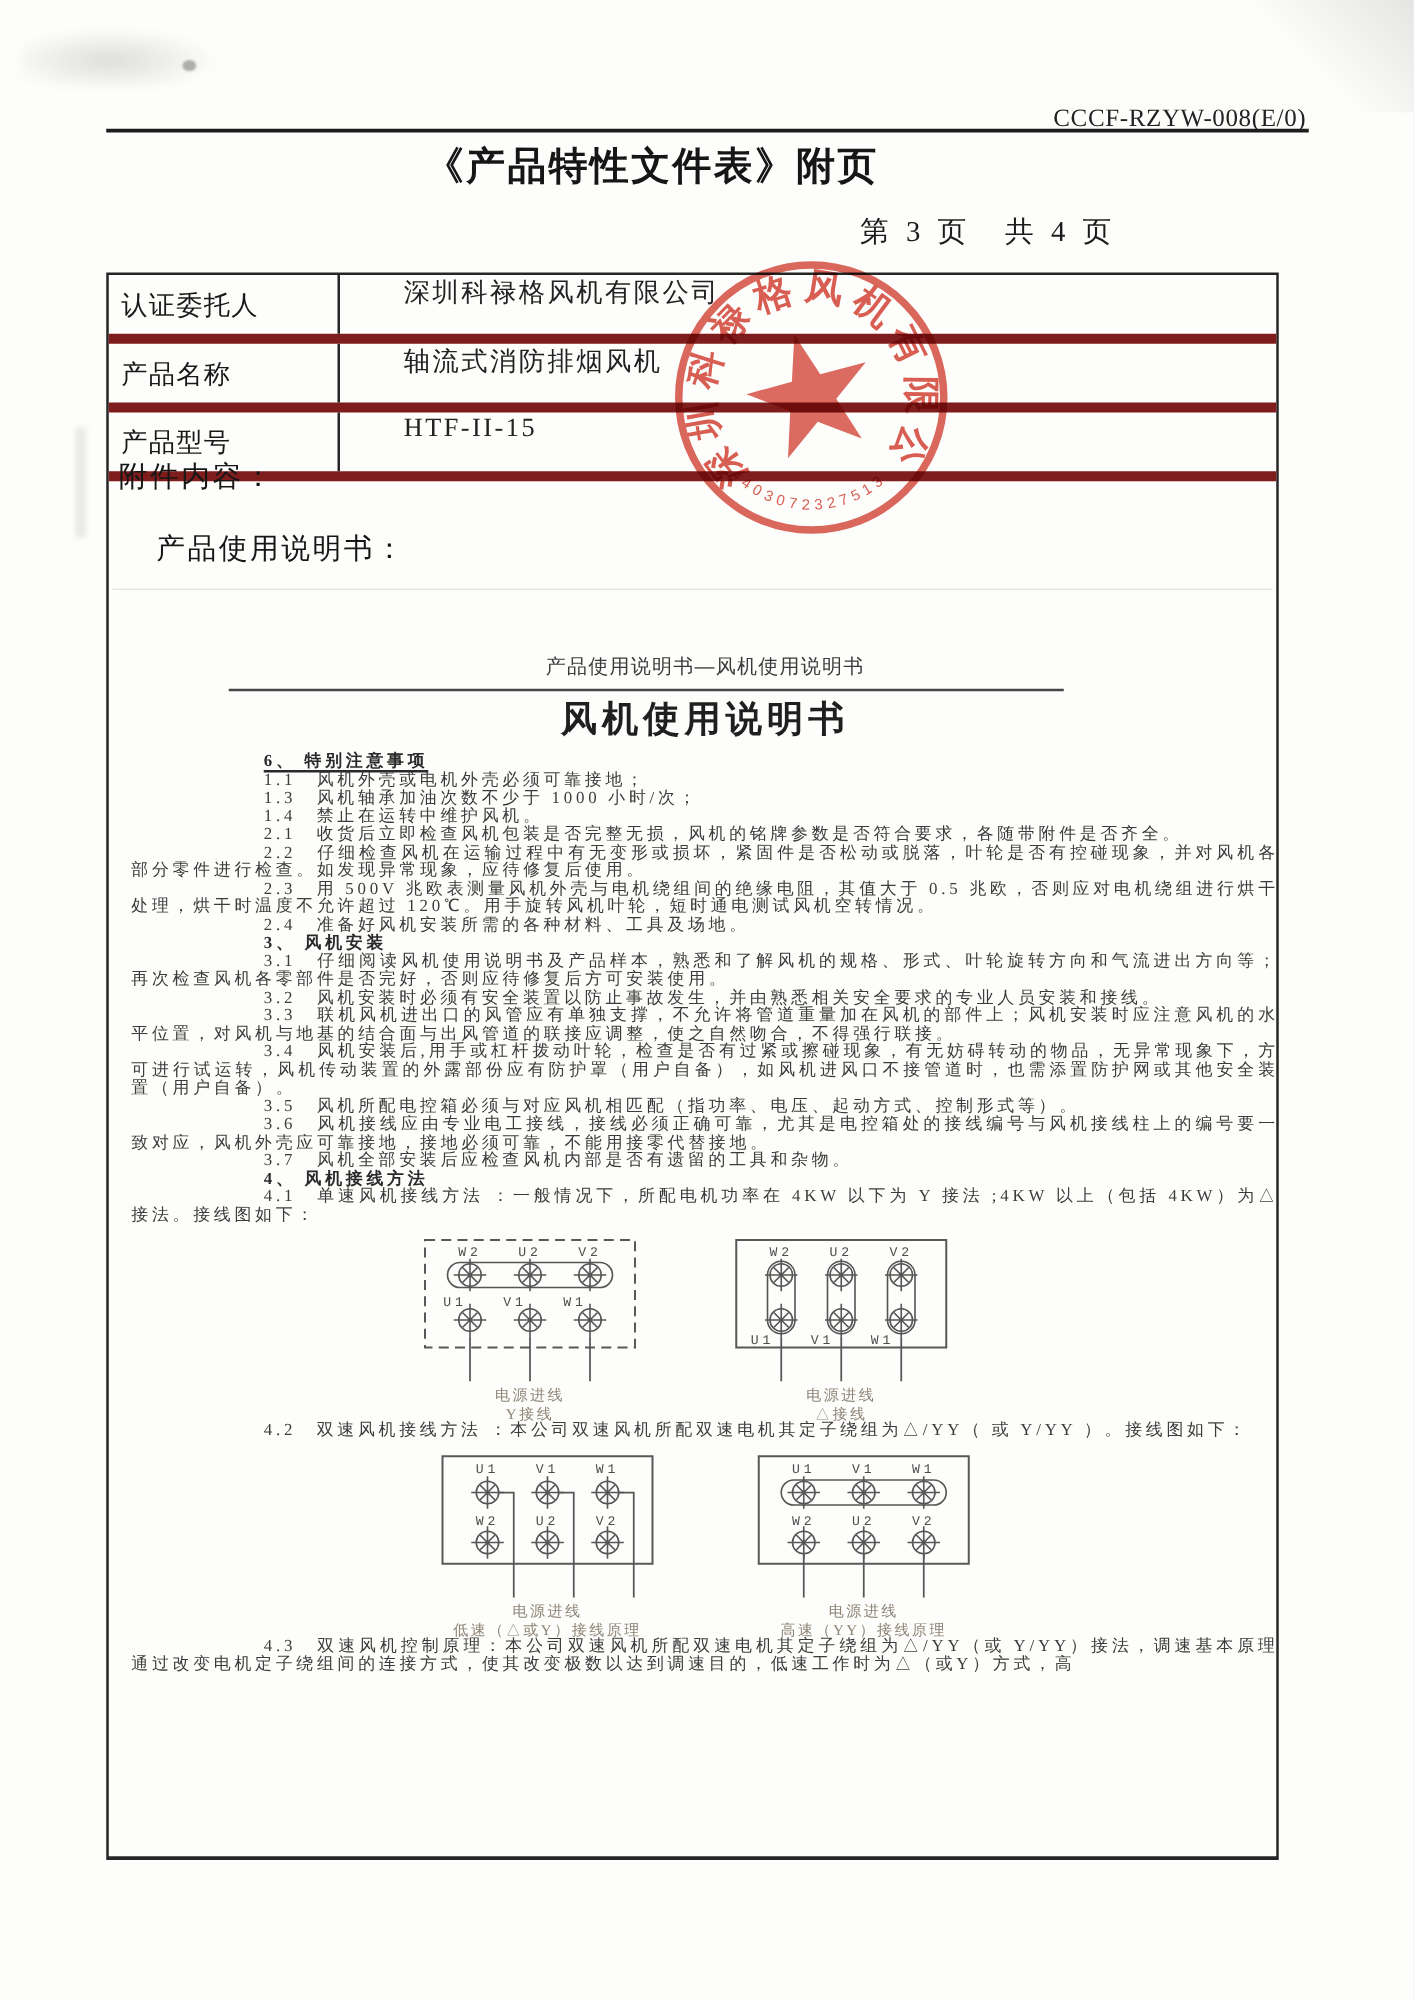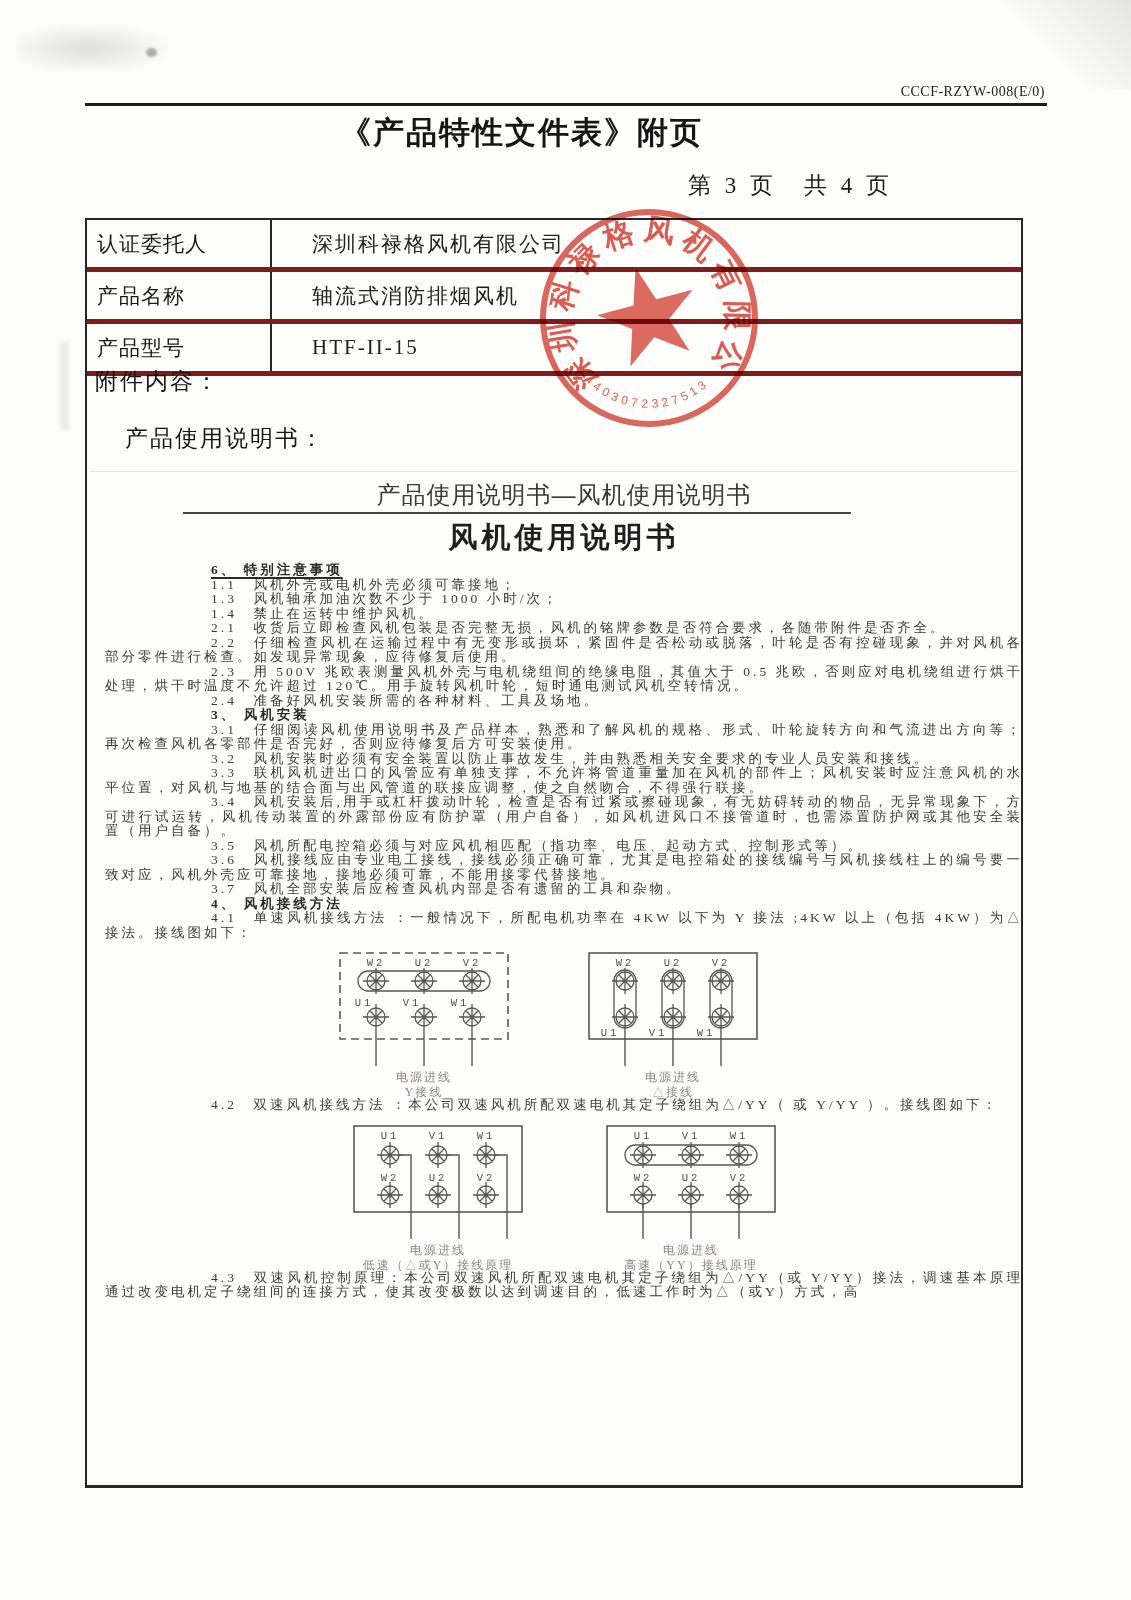--- a/index.html
+++ b/index.html
@@ -8,41 +8,41 @@
   
   .smudge-tl{position:absolute;left:16px;top:22px;width:160px;height:48px;
     background:radial-gradient(ellipse at 45% 55%, rgba(60,60,60,.16), rgba(60,60,60,0) 70%);filter:blur(3px);}
   .speck{position:absolute;left:146px;top:48px;width:11px;height:9px;border-radius:50%;
     background:rgba(40,40,40,.35);filter:blur(1px);}
   .shade-tr{position:absolute;right:0;top:0;width:140px;height:90px;
     background:linear-gradient(225deg, rgba(80,80,80,.14), rgba(80,80,80,0) 60%);}
   .mark-left{position:absolute;left:60px;top:342px;width:9px;height:88px;
     background:rgba(70,70,70,.10);filter:blur(2px);}
 
-  .doc-code{position:absolute;top:84px;right:86px;font-size:14px;letter-spacing:.5px;color:#222;}
+  .doc-code{position:absolute;top:84px;right:86px;font-size:20px;letter-spacing:.5px;color:#222;}
   .head-rule{position:absolute;left:85px;top:103px;width:962px;height:0;border-top:3px solid #1d1d1d;}
   .page-title{position:absolute;left:340px;top:112px;width:420px;
     font-family:"Liberation Sans", sans-serif;font-weight:bold;font-size:31px;letter-spacing:2px;color:#161616;}
   .page-num{position:absolute;left:688px;top:170px;font-size:23px;letter-spacing:4px;color:#1b1b1b;}
 
   
   .box{position:absolute;left:85px;top:218px;width:938px;height:1270px;
     border:2px solid #262626;border-bottom-width:3px;box-sizing:border-box;}
-  .t-row{display:flex;height:47px;border-bottom:5px solid #7f1d1d;align-items:center;font-size:21px;}
+  .t-row{display:flex;height:47px;border-bottom:8px solid #7f1d1d;font-size:21px;gap:11px;}
   .t-row .cell-label{width:185px;padding-left:10px;box-sizing:border-box;border-right:2px solid #262626;
     align-self:stretch;display:flex;align-items:center;letter-spacing:1px;color:#181818;}
   .t-row .cell-value{padding-left:40px;letter-spacing:2px;color:#222;}
 
   .attach-label{position:absolute;left:8px;top:146px;font-size:23px;letter-spacing:2px;color:#161616;}
   .attach-item{position:absolute;left:38px;top:203px;font-size:23px;letter-spacing:2px;color:#161616;}
   .faint-line{position:absolute;left:3px;top:251px;width:928px;border-top:1px solid #e6e2da;}
 
   .manual{position:absolute;left:18px;top:262px;width:918px;}
-  .m-subtitle{text-align:center;font-family:"Liberation Sans", sans-serif;font-size:24px;
-    letter-spacing:1px;color:#3a3a3a;line-height:26px;}
+  .m-subtitle{text-align:center;font-family:"Liberation Sans", sans-serif;font-size:16px;
+    letter-spacing:1px;color:#3a3a3a;line-height:26px;margin-top:39px;}
   .m-rule{margin:4px 0 0 78px;width:668px;border-top:2px solid #474747;}
   .m-title{margin-top:6px;text-align:center;font-family:"Liberation Sans", sans-serif;font-weight:bold;
     font-size:29px;letter-spacing:4px;color:#1f1f1f;line-height:35px;}
   .m-body{margin-top:8px;font-size:13.5px;line-height:14.5px;letter-spacing:3px;
     text-align:justify;color:#3b3b3b;}
   .m-body .block{margin:0;}
   .m-body .para{text-indent:106px;}
   .m-body .heading{text-indent:106px;font-weight:bold;color:#2a2a2a;}
   .m-body .u1{text-decoration:underline;text-decoration-thickness:1.5px;text-underline-offset:3px;}
 

